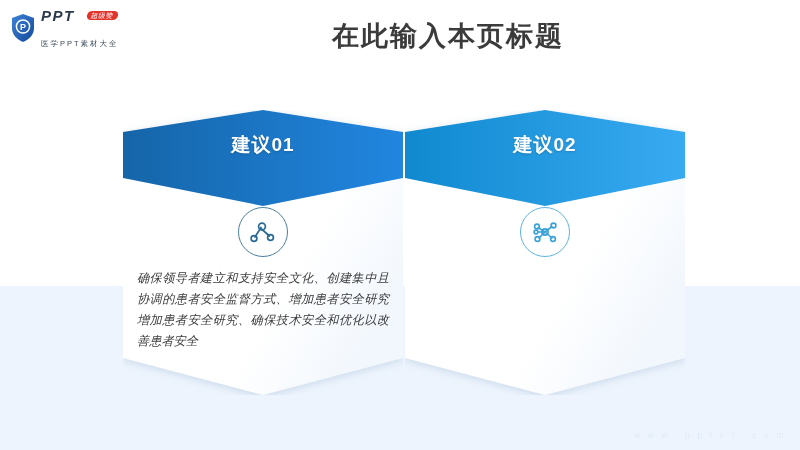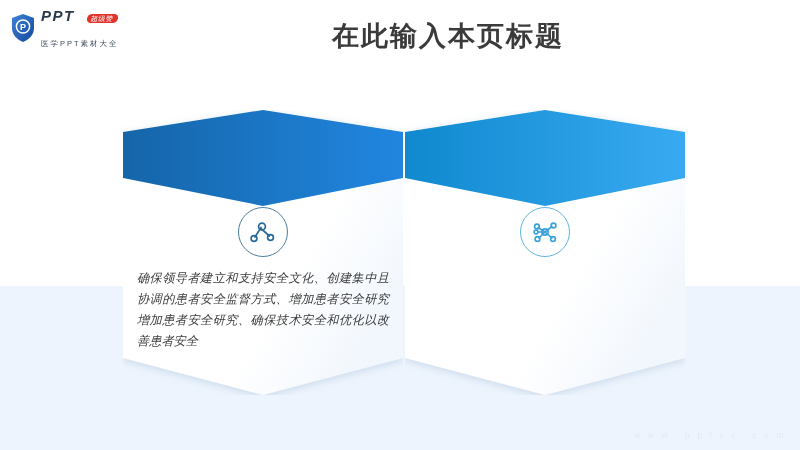--- a/index.html
+++ b/index.html
@@ -13,21 +13,21 @@
   
   #slide{position:absolute;inset:0;width:800px;height:450px;overflow:hidden;background:#ffffff;}
   .bg-lower{
     position:absolute;left:0;top:286px;width:800px;height:164px;
     background:#edf4fd;
   }
   
   .logo{position:absolute;left:10px;top:8px;display:flex;align-items:center;gap:5px;}
   .logo-shield{width:26px;height:30px;position:relative;flex:0 0 auto;}
   .logo-text{display:flex;flex-direction:column;justify-content:center;line-height:1;}
-  .logo-row1{display:flex;align-items:flex-end;gap:12px;}
+  .logo-row1{display:flex;align-items:center;gap:12px;}
   .logo-ppt{
     font-size:15px;font-weight:bold;color:#2b3a4a;letter-spacing:1.5px;
     font-family:"Liberation Sans",sans-serif;font-style:italic;
   }
   .logo-badge{
     background:#e2332b;color:#fff;font-size:7px;padding:1px 4px;border-radius:6px;
     letter-spacing:.5px;white-space:nowrap;transform:skewX(-10deg);
   }
   .logo-sub{
     font-size:7.5px;color:#3a4a5a;letter-spacing:2px;margin-top:17px;white-space:nowrap;
@@ -113,20 +113,21 @@
         <filter id="sh1" x="-25%" y="-15%" width="150%" height="140%">
           <feDropShadow dx="0" dy="2" stdDeviation="4" flood-color="#89a8c8" flood-opacity="0.35"></feDropShadow>
         </filter>
       </defs>
 
       <path d="M140 0 L280 22 V248 L140 285 L0 248 V22 Z" fill="url(#wb1)" filter="url(#sh1)"></path>
 
       <path d="M140 0 L280 22 V68 L140 96 L0 68 V22 Z" fill="url(#hx1)"></path>
     </svg>
 
+    <div class="card-head-label">建议01</div>
 
     <div class="icon-circle">
       <svg width="52" height="52" viewBox="0 0 52 52">
         <circle cx="26" cy="26" r="24.5" fill="#ffffff" stroke="#4c7f9f" stroke-width="1"></circle>
         <g fill="none" stroke="#2b6a96" stroke-width="1.7" stroke-linecap="round">
           <line x1="18" y1="31" x2="24" y2="21.5"></line>
           <line x1="24.5" y1="23" x2="32.5" y2="30"></line>
           <circle cx="25" cy="20.5" r="3.4"></circle>
           <circle cx="17" cy="32.5" r="2.9"></circle>
           <circle cx="33.5" cy="31.5" r="2.9"></circle>
@@ -150,20 +151,21 @@
           <stop offset="100%" stop-color="#f2f7fd"></stop>
         </linearGradient>
         <filter id="sh2" x="-25%" y="-15%" width="150%" height="140%">
           <feDropShadow dx="0" dy="2" stdDeviation="4" flood-color="#89a8c8" flood-opacity="0.35"></feDropShadow>
         </filter>
       </defs>
       <path d="M140 0 L280 22 V248 L140 285 L0 248 V22 Z" fill="url(#wb2)" filter="url(#sh2)"></path>
       <path d="M140 0 L280 22 V68 L140 96 L0 68 V22 Z" fill="url(#hx2)"></path>
     </svg>
 
+    <div class="card-head-label">建议02</div>
 
     <div class="icon-circle">
       <svg width="52" height="52" viewBox="0 0 52 52">
         <circle cx="26" cy="26" r="24.5" fill="#ffffff" stroke="#5fb4df" stroke-width="1"></circle>
         <g fill="none" stroke="#3aa1d8" stroke-width="1.6" stroke-linecap="round">
           <line x1="26" y1="26" x2="19" y2="21.5"></line>
           <line x1="26" y1="26" x2="33" y2="20.5"></line>
           <line x1="26" y1="26" x2="20" y2="32"></line>
           <line x1="26" y1="26" x2="33" y2="32"></line>
           <line x1="26" y1="26" x2="19.5" y2="26"></line>

